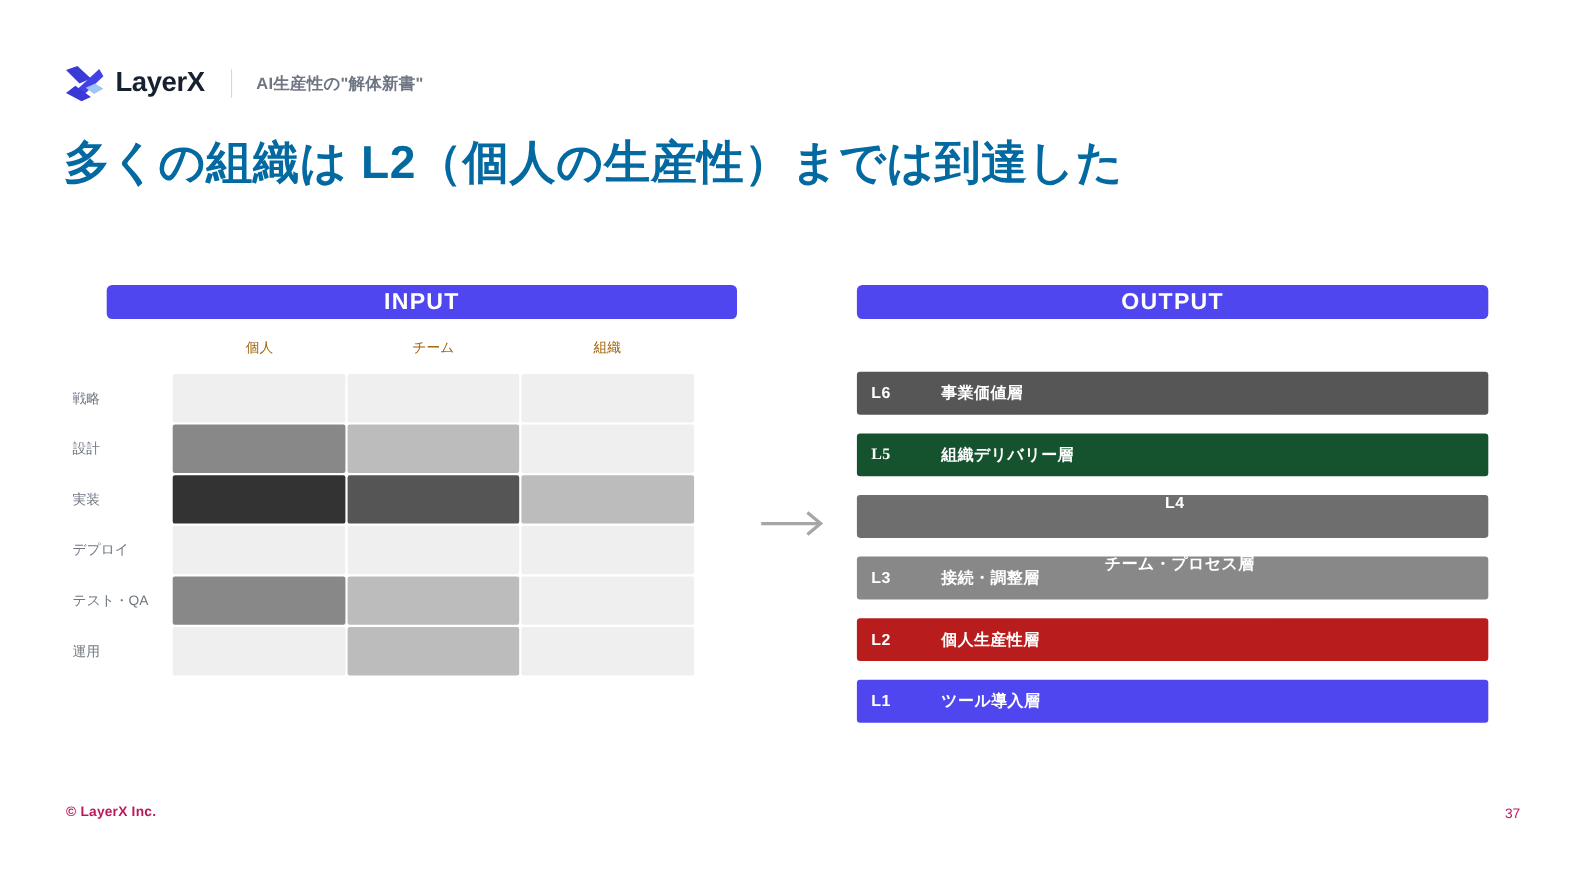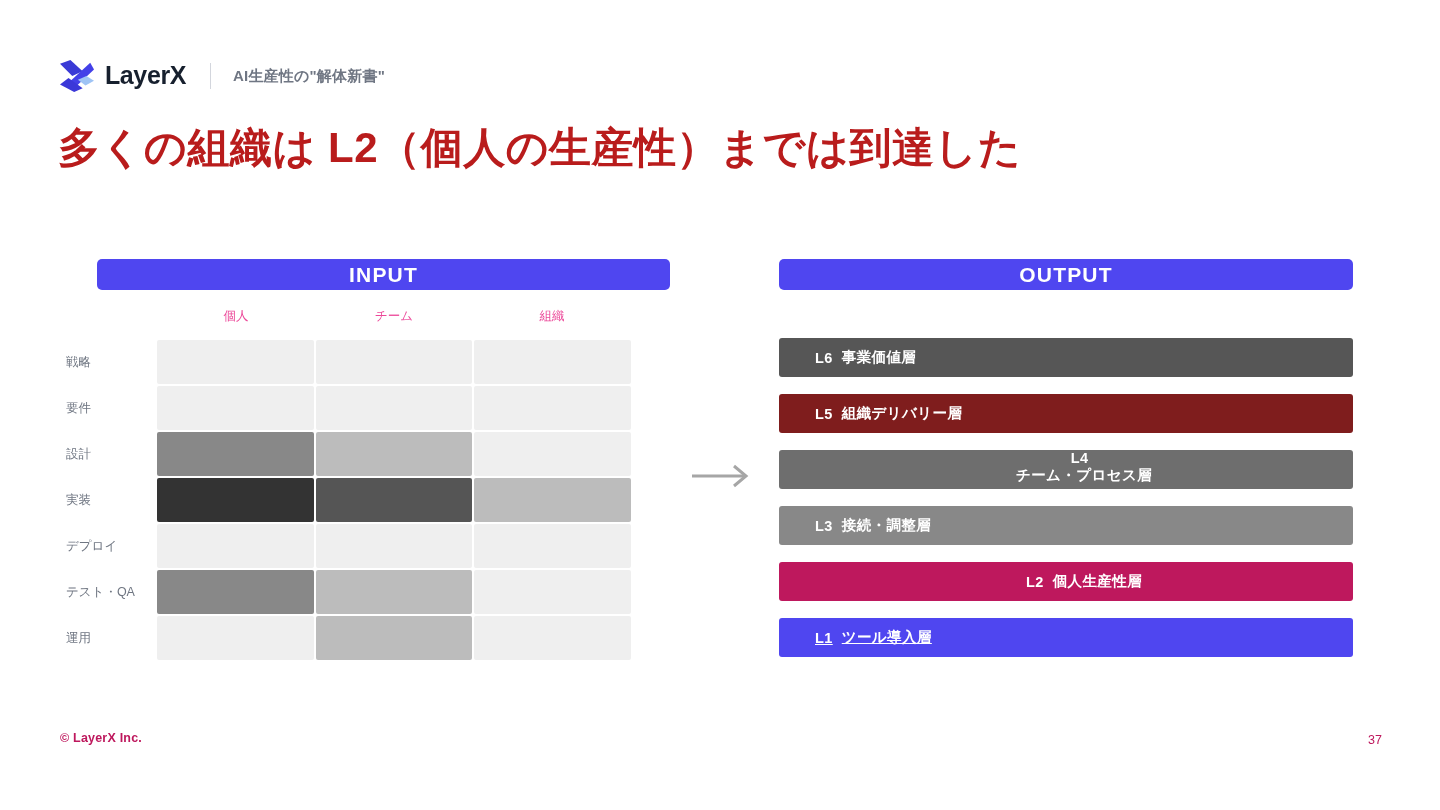--- a/index.html
+++ b/index.html
@@ -54,21 +54,21 @@
     color: #6f7683;
     letter-spacing: 0.2px;
   }
 
   .page-title {
     position: absolute;
     left: 58px;
     top: 122px;
     font-size: 42px;
     font-weight: 700;
-    color: #b91c1c;
+    color: #0369a1;
     letter-spacing: 0.5px;
     line-height: 1.25;
     white-space: nowrap;
   }
 
   
   .panel-head {
     position: absolute;
     height: 31px;
     border-radius: 5px;
@@ -94,21 +94,21 @@
   .matrix-colhead {
     display: flex;
     height: 24px;
     align-items: flex-start;
   }
   .matrix-rowlabel-col { width: 99px; flex: none; }
   .matrix-colhead .col {
     flex: 1 1 0;
     text-align: center;
     font-size: 12.5px;
-    color: #ec4899;
+    color: #a16207;
     line-height: 1;
   }
   .matrix-body { margin-top: 5px; }
   .matrix-row {
     display: flex;
     align-items: stretch;
     height: 46px;
     margin-bottom: 0px;
   }
   .matrix-row .rlabel {
@@ -146,27 +146,28 @@
     left: 779px;
     top: 338px;
     width: 574px;
   }
   .layer {
     height: 39px;
     border-radius: 3px;
     margin-bottom: 17px;
     display: flex;
     align-items: center;
-    padding-left: 36px;
+    padding-left: 13px;
     color: #ffffff;
     font-size: 14.5px;
     font-weight: 700;
     letter-spacing: 0.4px;
-  }
-  .layer:last-child { margin-bottom: 12px; text-decoration: underline; }
+    gap: 37px;
+  }
+  .layer:last-child { margin-bottom: 12px; }
   .layer .lcode { margin-right: 9px; }
 
   
   .footer-left {
     position: absolute;
     left: 60px;
     top: 731px;
     font-size: 12.5px;
     font-weight: 700;
     color: #be185d;
@@ -213,28 +214,20 @@
 
       <div class="matrix-row">
         <div class="rlabel">戦略</div>
         <div class="cells">
           <div class="cell" style="background: rgb(239, 239, 239);"></div>
           <div class="cell" style="background: rgb(239, 239, 239);"></div>
           <div class="cell" style="background: rgb(239, 239, 239);"></div>
         </div>
       </div>
 
-      <div class="matrix-row">
-        <div class="rlabel">要件</div>
-        <div class="cells">
-          <div class="cell" style="background: rgb(239, 239, 239);"></div>
-          <div class="cell" style="background: rgb(239, 239, 239);"></div>
-          <div class="cell" style="background: rgb(239, 239, 239);"></div>
-        </div>
-      </div>
 
       <div class="matrix-row">
         <div class="rlabel">設計</div>
         <div class="cells">
           <div class="cell" style="background: rgb(136, 136, 136);"></div>
           <div class="cell" style="background: rgb(188, 188, 188);"></div>
           <div class="cell" style="background: rgb(239, 239, 239);"></div>
         </div>
       </div>
 
@@ -282,33 +275,33 @@
     <polyline points="44,4 56,14 44,24" fill="none" stroke="#a6a6a6" stroke-width="3"></polyline>
   </svg>
 
   <div class="panel-head output">OUTPUT</div>
 
   <div class="layers">
     <div class="layer" style="background: rgb(86, 86, 86);">
       <span class="lcode">L6</span>
       <span>事業価値層</span>
     </div>
-    <div class="layer" style="background: #7f1d1d;">
+    <div class="layer" style="background: #14532d; font-family: Liberation Serif, serif;">
       <span class="lcode">L5</span>
       <span>組織デリバリー層</span>
     </div>
     <div class="layer" style="background: rgb(110, 110, 110); flex-direction: column;">
       <span class="lcode">L4</span>
       <span>チーム・プロセス層</span>
     </div>
     <div class="layer" style="background: rgb(136, 136, 136);">
       <span class="lcode">L3</span>
       <span>接続・調整層</span>
     </div>
-    <div class="layer" style="background: #be185d; justify-content: center;">
+    <div class="layer" style="background: #b91c1c;">
       <span class="lcode">L2</span>
       <span>個人生産性層</span>
     </div>
     <div class="layer" style="background: rgb(79, 70, 240);">
       <span class="lcode">L1</span>
       <span>ツール導入層</span>
     </div>
   </div>
 
   <div class="footer-left">© LayerX Inc.</div>

